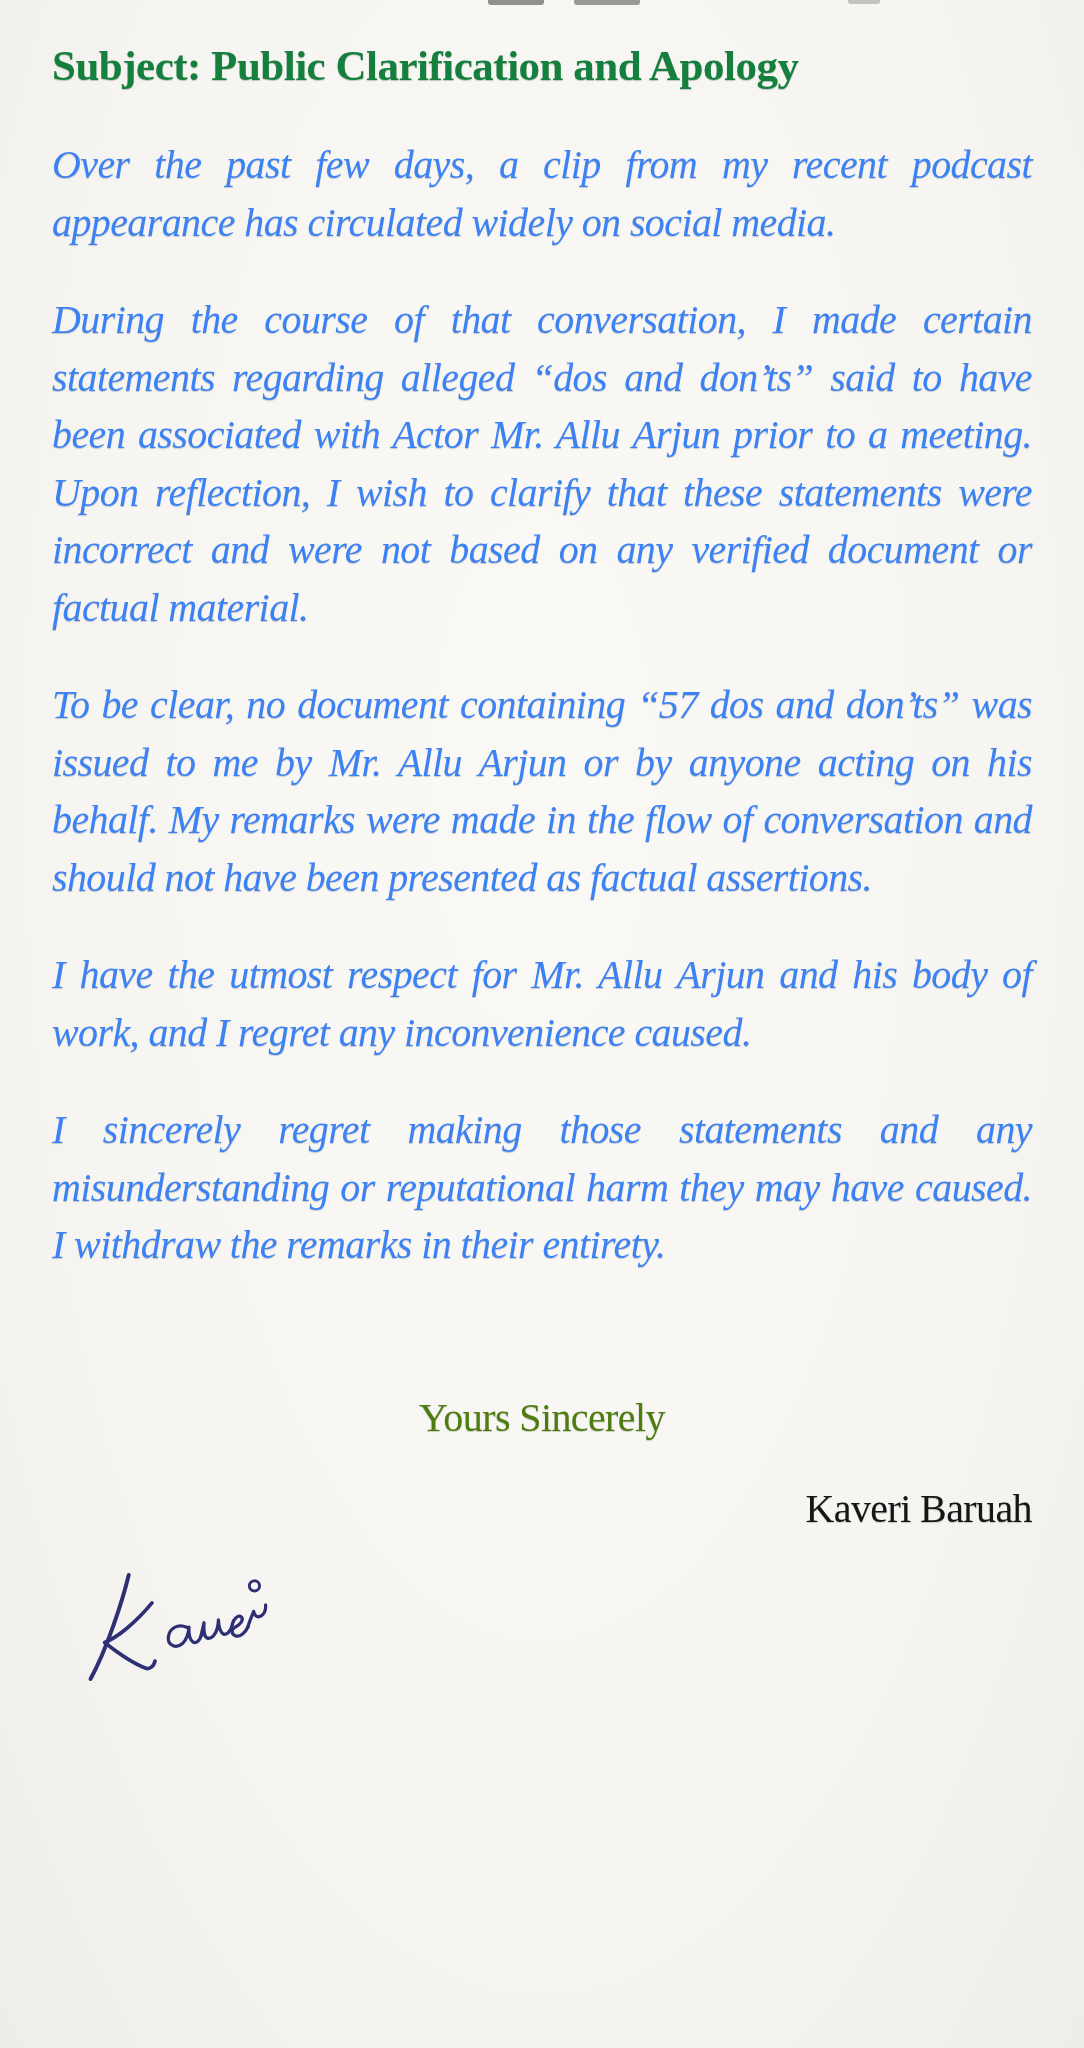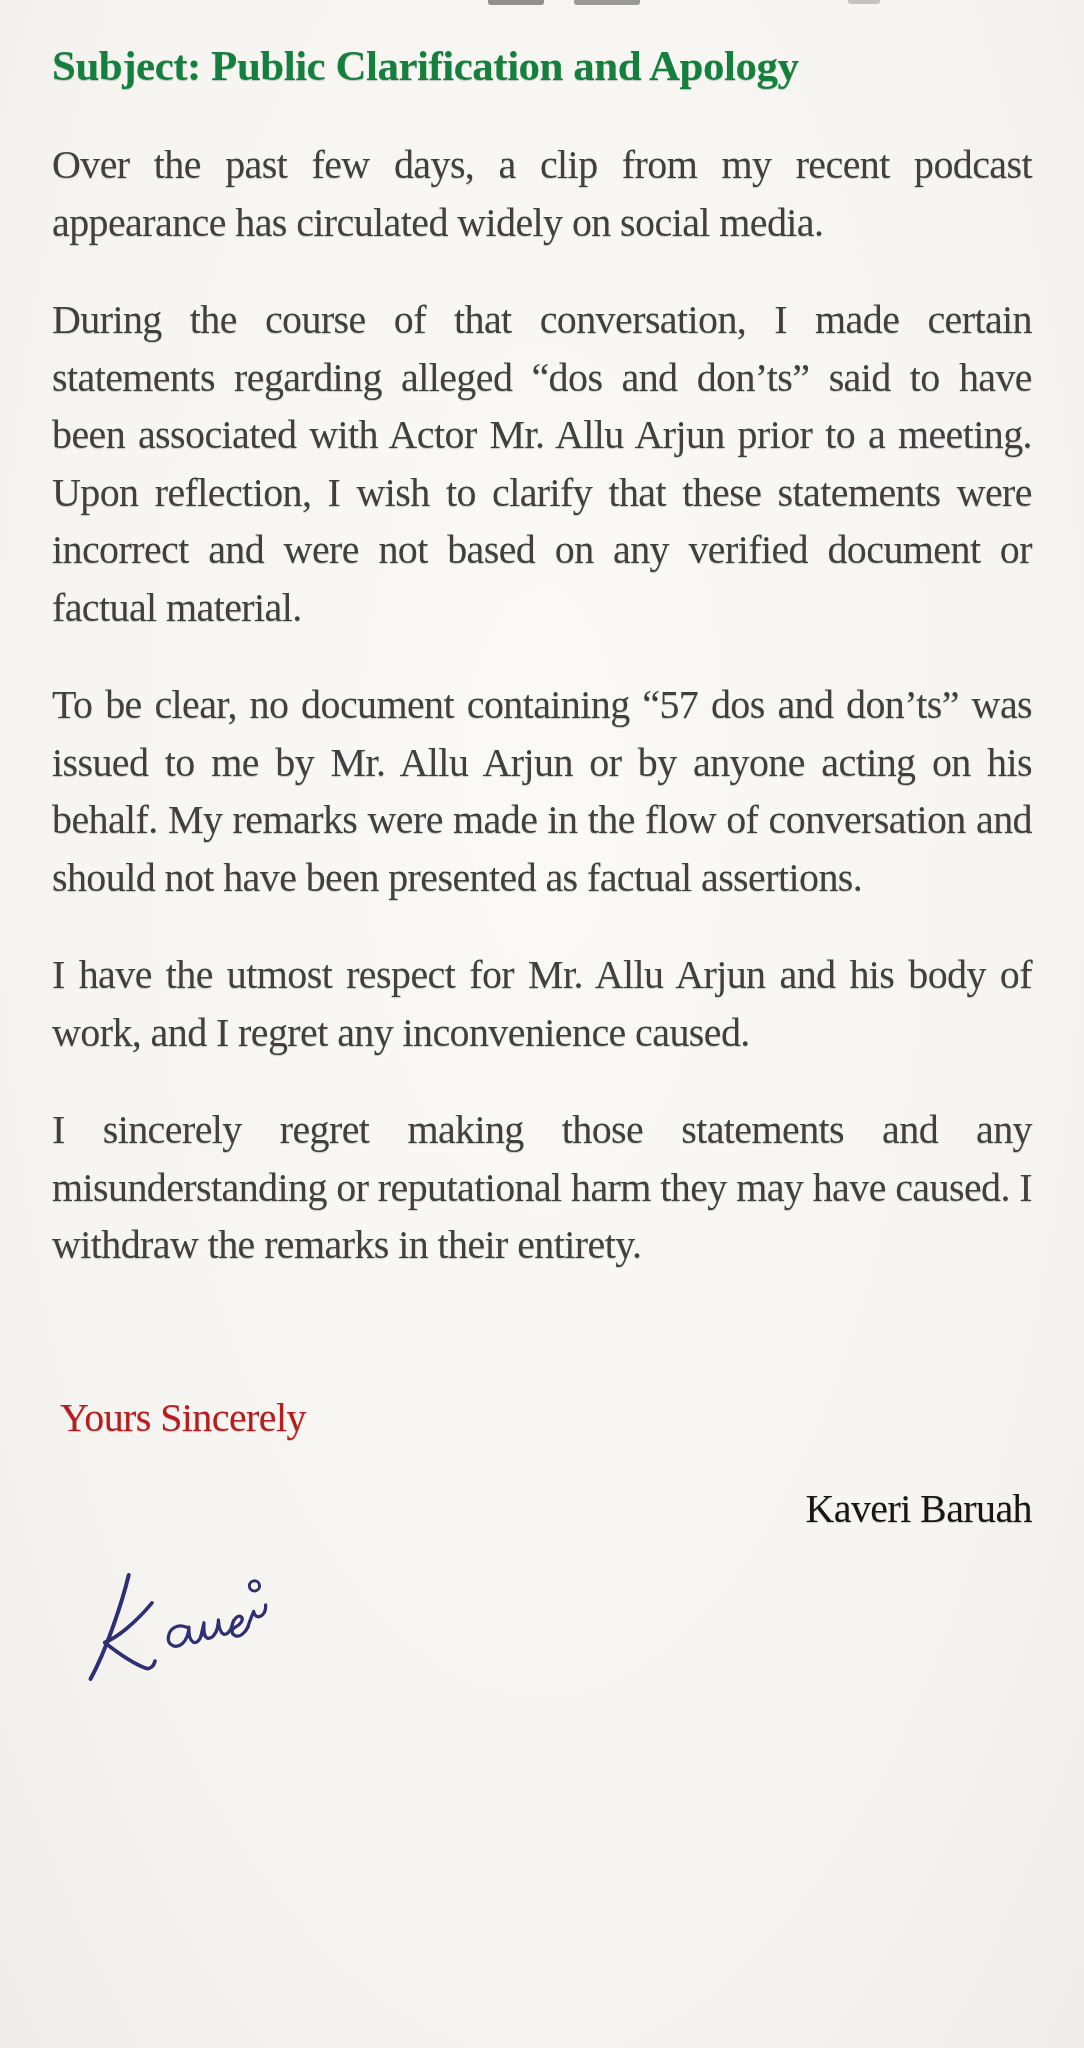--- a/index.html
+++ b/index.html
@@ -43,30 +43,32 @@
     margin: 0 0 40px 0;
     text-shadow: 0 1px 1px rgba(0,0,0,0.22);
   }
   .para {
     font-size: 40px;
     line-height: 57.5px;
     letter-spacing: -0.6px;
     margin: 0 0 40px 0;
     text-align: justify;
     text-align-last: left;
-    color: #404040;
+    color: #3b82f6;
     text-shadow: 0 1px 1px rgba(0,0,0,0.20);
+    font-style: italic;
   }
   .closing {
     font-size: 40px;
     line-height: 57px;
     letter-spacing: -0.6px;
-    margin: 115px 0 0 8px;
-    color: #b91c1c;
+    margin: 115px 0 0 0;
+    color: #4d7c0f;
     text-shadow: 0 1px 1px rgba(0,0,0,0.20);
+    text-align: center;
   }
   .signatory {
     font-size: 40px;
     line-height: 57px;
     letter-spacing: -0.6px;
     margin: 34px 0 0 0;
     color: #161616;
     text-shadow: 0 1px 1px rgba(0,0,0,0.20);
     text-align: right;
   }

